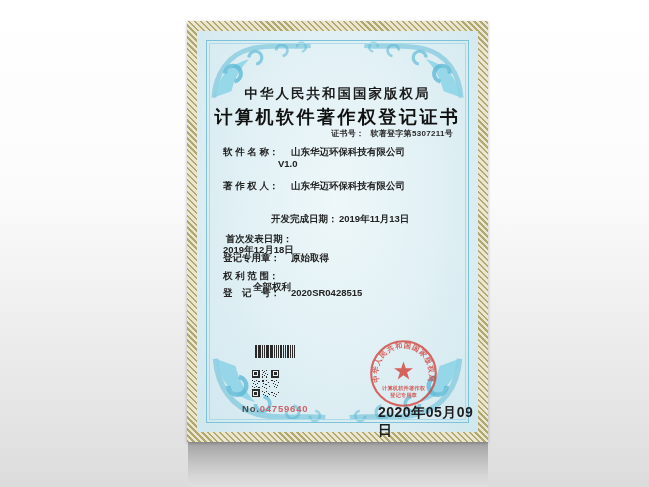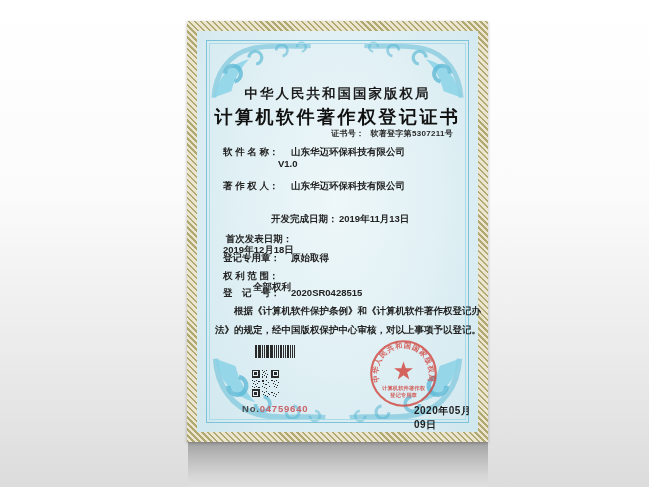--- a/index.html
+++ b/index.html
@@ -83,21 +83,21 @@
   .barcode{position:absolute;left:58px;top:314px;width:40px;height:13px;}
   .qrcode{position:absolute;left:55px;top:339px;width:27px;height:27px;}
   .serial{
     position:absolute;left:45px;top:372px;
     font-size:9.5px;letter-spacing:.8px;font-weight:bold;
   }
   .serial .s-label{color:#4a4a4a;}
   .serial .s-value{color:#c9646c;}
   .issue-date{
     position:absolute;left:181px;top:373px;
-    font-size:10px;font-weight:bold;color:#1d1d1d;letter-spacing:.5px;margin-left:36px;
+    font-size:14px;font-weight:bold;color:#1d1d1d;letter-spacing:.5px;
   }
   .seal{
     position:absolute;left:171px;top:307px;width:71px;height:71px;
     opacity:.88;
   }
 </style>
 </head>
 <body>
 
 <div class="stage">
@@ -178,21 +178,20 @@
       </div>
       <div class="field-row row-5">
         <span class="f-label">权 利 范 围：</span>
         <span class="f-value">全部权利</span>
       </div>
       <div class="field-row row-6">
         <span class="f-label">登　记　号：</span>
         <span class="f-value">2020SR0428515</span>
       </div>
 
-      <div class="statement">根据《计算机软件保护条例》和《计算机软件著作权登记办法》的规定，经中国版权保护中心审核，对以上事项予以登记。</div>
 
       <svg class="barcode" viewBox="0 0 40 13" preserveAspectRatio="none" shape-rendering="crispEdges">
         <g fill="#2a2a2a">
           <rect x="0" y="0" width="1.5" height="13"></rect>
             <rect x="2.5" y="0" width="1" height="13"></rect>
           <rect x="4" y="0" width="2" height="13"></rect>
             <rect x="7" y="0" width="1" height="13"></rect>
           <rect x="8.5" y="0" width="1.5" height="13"></rect>
             <rect x="11" y="0" width="3" height="13"></rect>
           <rect x="14.5" y="0" width="1" height="13"></rect>

